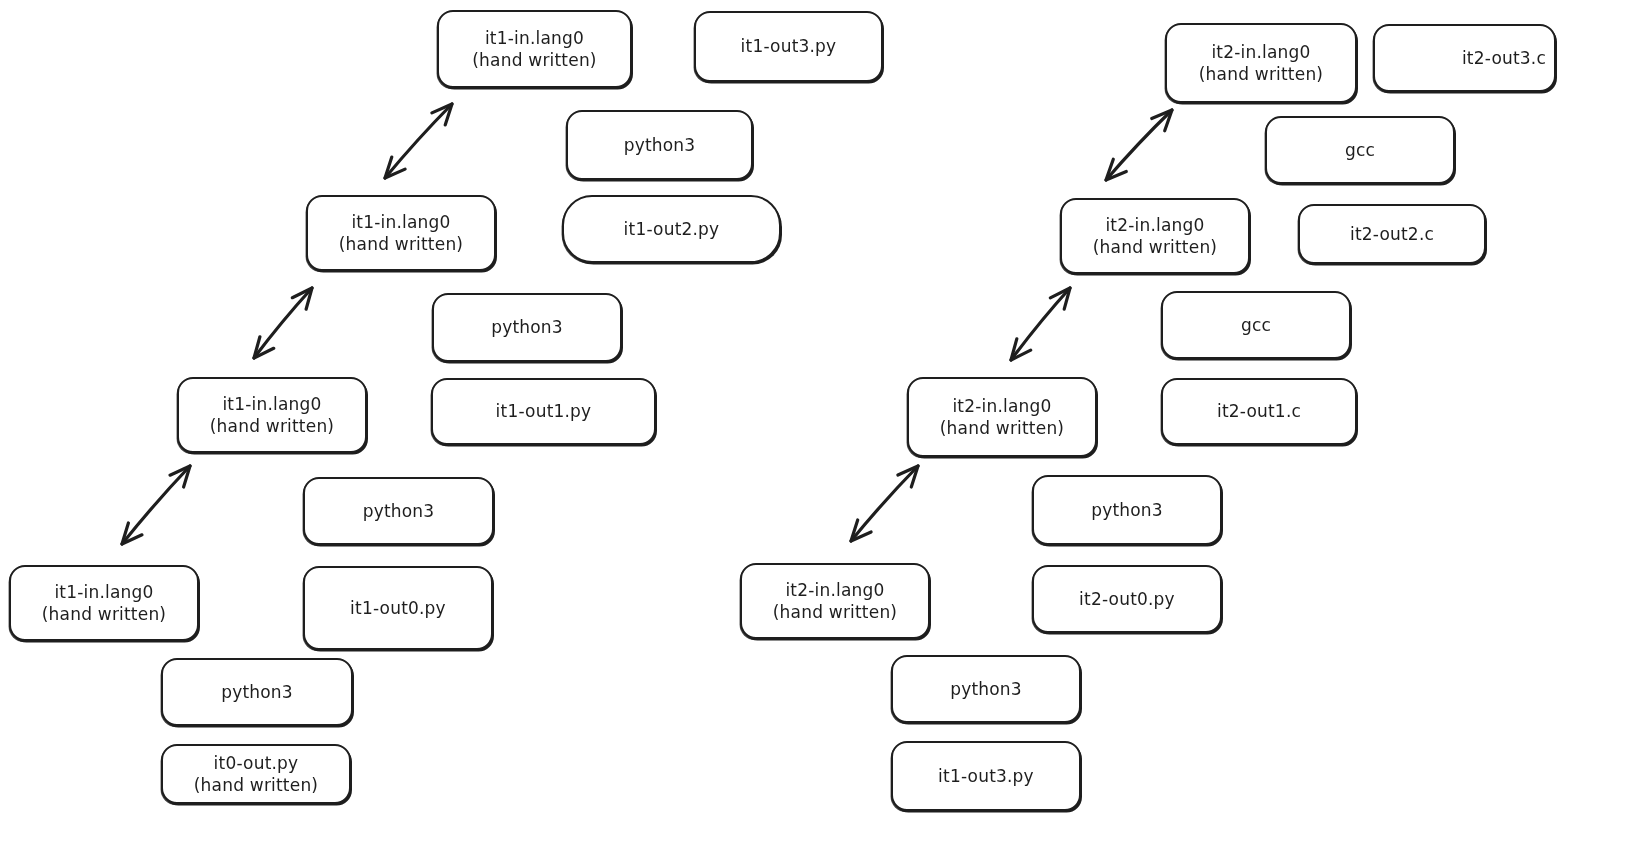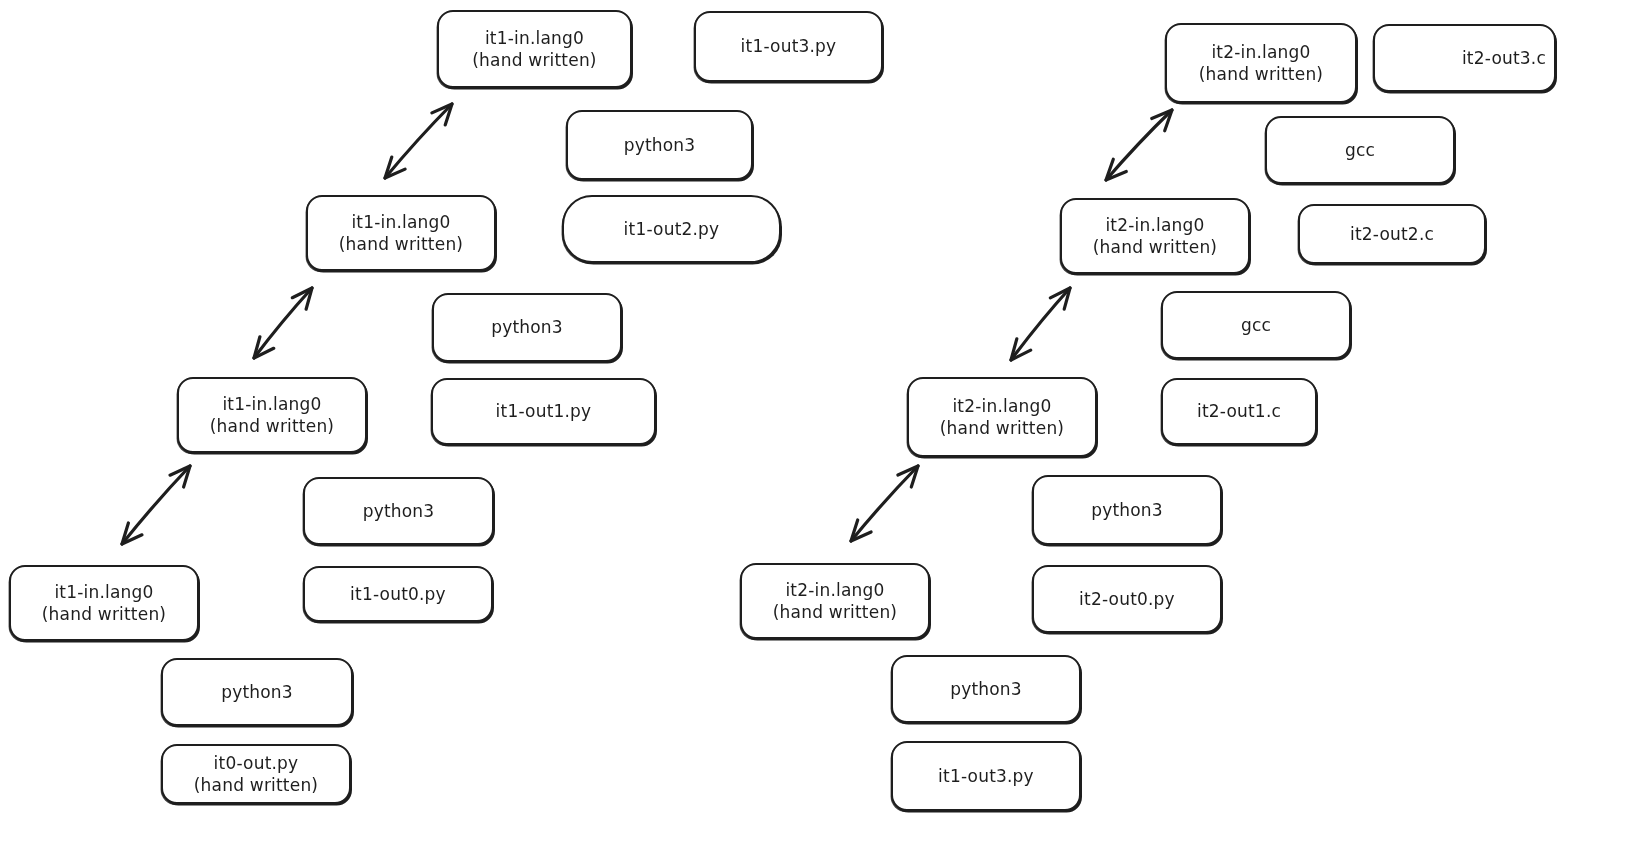--- a/index.html
+++ b/index.html
@@ -117,21 +117,21 @@
     <div class="node" style="left: 431px; top: 378px; width: 225px; height: 67px;">
       <span class="label">it1-out1.py</span>
     </div>
     <div class="node" style="left: 177px; top: 377px; width: 190px; height: 76px;">
       <span class="label">it1-in.lang0
 (hand written)</span>
     </div>
     <div class="node" style="left: 303px; top: 477px; width: 191px; height: 68px;">
       <span class="label">python3</span>
     </div>
-    <div class="node" style="left: 303px; top: 566px; width: 190px; height: 56px;">
+    <div class="node" style="left: 303px; top: 566px; width: 190px; height: 84px;">
       <span class="label">it1-out0.py</span>
     </div>
     <div class="node" style="left: 9px; top: 565px; width: 190px; height: 76px;">
       <span class="label">it1-in.lang0
 (hand written)</span>
     </div>
     <div class="node" style="left: 161px; top: 658px; width: 192px; height: 68px;">
       <span class="label">python3</span>
     </div>
     <div class="node" style="left: 161px; top: 744px; width: 190px; height: 60px;">
@@ -151,21 +151,21 @@
     <div class="node" style="left: 1262px; top: 204px; width: 188px; height: 60px; margin-left: 36px;">
       <span class="label">it2-out2.c</span>
     </div>
     <div class="node" style="left: 1060px; top: 198px; width: 190px; height: 76px;">
       <span class="label">it2-in.lang0
 (hand written)</span>
     </div>
     <div class="node" style="left: 1161px; top: 291px; width: 190px; height: 68px;">
       <span class="label">gcc</span>
     </div>
-    <div class="node" style="left: 1161px; top: 378px; width: 156px; height: 67px;">
+    <div class="node" style="left: 1161px; top: 378px; width: 196px; height: 67px;">
       <span class="label">it2-out1.c</span>
     </div>
     <div class="node" style="left: 907px; top: 377px; width: 190px; height: 80px;">
       <span class="label">it2-in.lang0
 (hand written)</span>
     </div>
     <div class="node" style="left: 1032px; top: 475px; width: 190px; height: 70px;">
       <span class="label">python3</span>
     </div>
     <div class="node" style="left: 1032px; top: 565px; width: 190px; height: 68px; text-align: right;">

